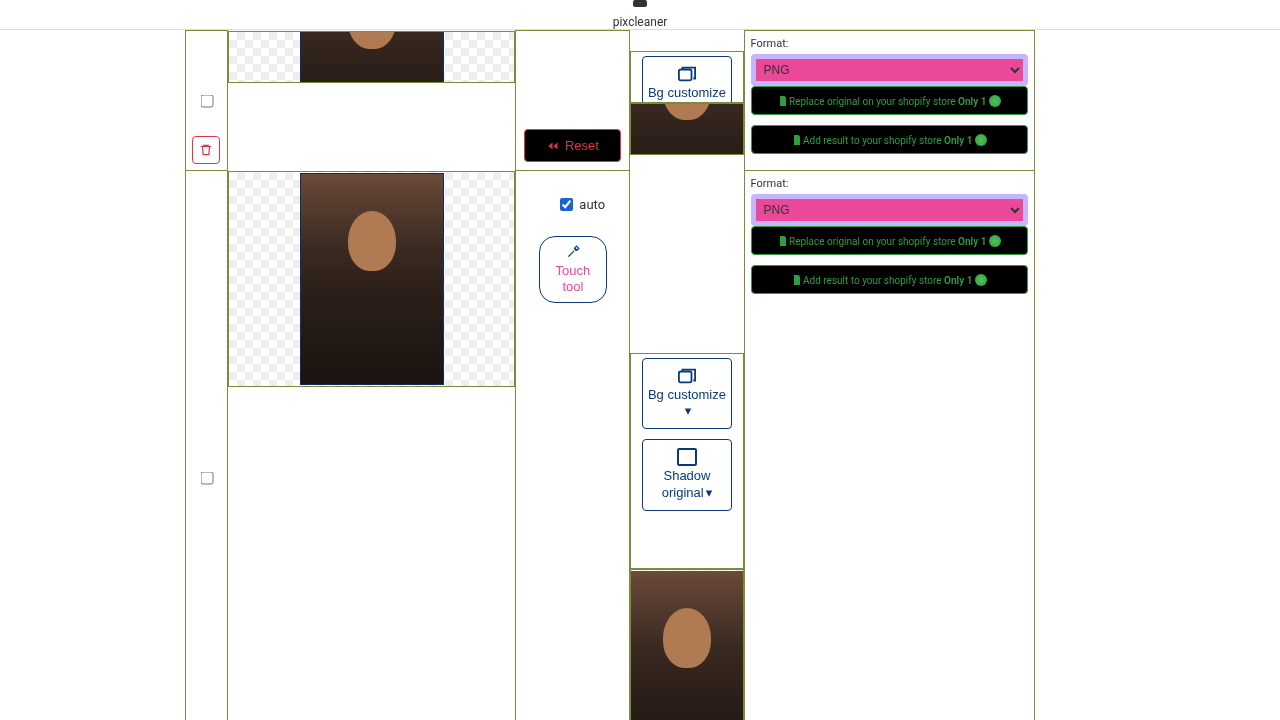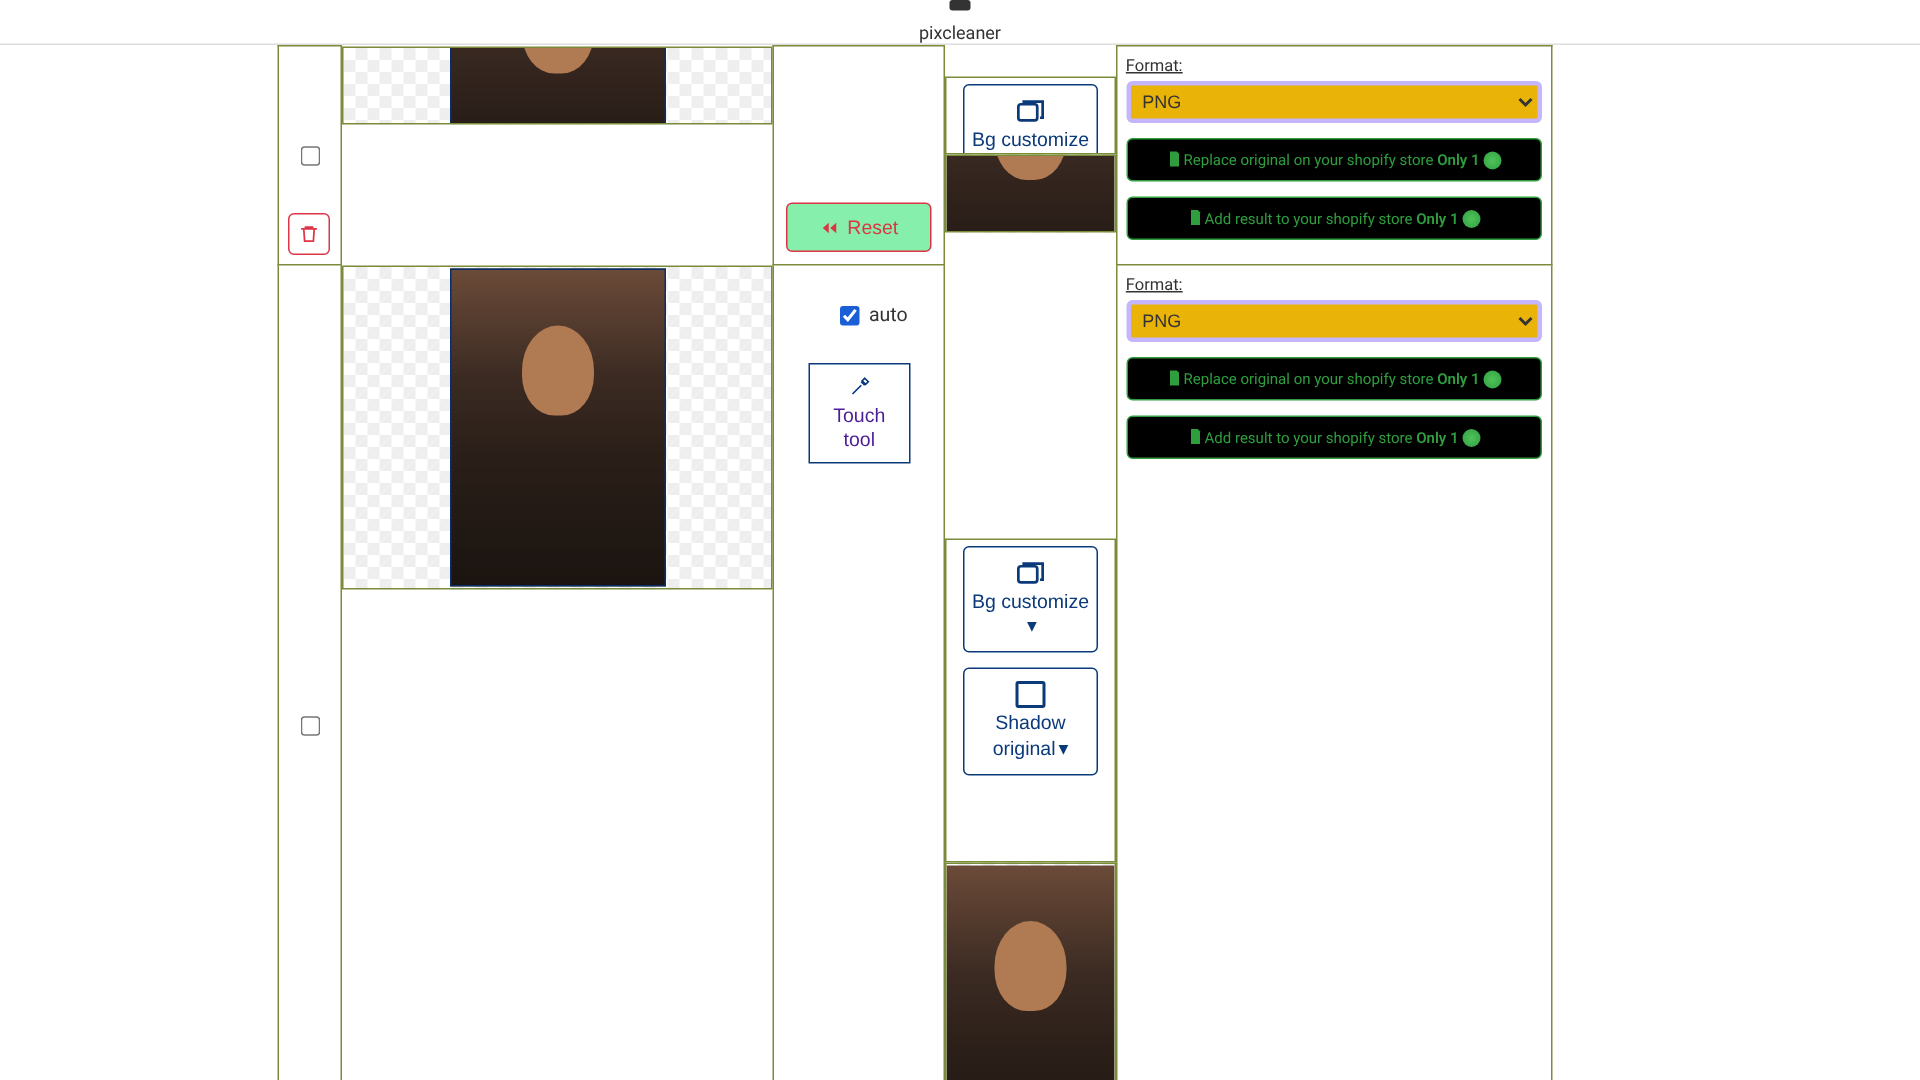--- a/index.html
+++ b/index.html
@@ -20,29 +20,29 @@
 .sel-cell input[type=checkbox] { position: absolute; top: 50%; left: 50%; transform: translate(-50%, -50%); }
 .del-btn { position: absolute; bottom: 6px; left: 6px; width: 28px; height: 28px; border: 1px solid #dc3545; border-radius: 4px; background: #fff; display: flex; align-items: center; justify-content: center; cursor: pointer; }
 .img-cell { background-image: linear-gradient(45deg,#eee 25%,transparent 25%),linear-gradient(-45deg,#eee 25%,transparent 25%),linear-gradient(45deg,transparent 75%,#eee 75%),linear-gradient(-45deg,transparent 75%,#eee 75%); background-size: 16px 16px; background-position: 0 0,0 8px,8px -8px,-8px 0; height: 216px; display: flex; align-items: center; justify-content: center; overflow: hidden; }
 .portrait { height: 212px; width: 144px; background: linear-gradient(180deg,#6b4a38 0%,#3a2a22 35%,#2a1e18 60%,#1a1410 100%); border: 1px solid #0b2e6b; position: relative; }
 .portrait.wide { width: 178px; }
 .face { position: absolute; top: 32%; left: 50%; transform: translate(-50%,-50%); width: 48px; height: 60px; background: #b07a52; border-radius: 50% 50% 45% 45%; }
 .tools-cell { height: 216px; padding: 8px; position: relative; }
 .auto-row { display: flex; align-items: center; gap: 6px; margin-top: 18px; margin-bottom: 24px; padding-left: 36px; }
 .auto-row input { accent-color: #1a5fd6; }
 .auto-row label { font-size: 13px; color: #333; }
-.btn-outline { display: flex; align-items: center; justify-content: center; gap: 4px; border: 1px solid #0b3a7a; color: #4c1d95; background: #fff; border-radius: 0; font-size: 13px; cursor: pointer; padding: 8px 6px; width: 68px; flex-direction: column; margin: 0 auto; line-height: 1.2; text-align: center; }
-.reset-btn { position: absolute; bottom: 8px; left: 8px; right: 8px; display: flex; align-items: center; justify-content: center; gap: 6px; border: 1px solid #dc3545; color: #dc3545; background: #86efac; border-radius: 4px; font-size: 13px; padding: 8px 0; cursor: pointer; }
+.btn-outline { display: flex; align-items: center; justify-content: center; gap: 4px; border: 1px solid #0b3a7a; color: #ec4899; background: #fff; border-radius: 16px; font-size: 13px; cursor: pointer; padding: 8px 6px; width: 68px; flex-direction: column; margin: 0 auto; line-height: 1.2; text-align: center; }
+.reset-btn { position: absolute; bottom: 8px; left: 8px; right: 8px; display: flex; align-items: center; justify-content: center; gap: 6px; border: 1px solid #dc3545; color: #dc3545; background: #000000; border-radius: 4px; font-size: 13px; padding: 8px 0; cursor: pointer; }
 .cust-cell { height: 216px; padding: 4px; display: flex; flex-direction: column; align-items: center; gap: 10px; }
 .cust-btn { width: 90px; border: 1px solid #0b3a7a; color: #0b3a7a; background: #fff; border-radius: 4px; font-size: 13px; padding: 8px 4px; display: flex; flex-direction: column; align-items: center; gap: 2px; cursor: pointer; line-height: 1.3; }
 .cust-btn .icon-box { width: 20px; height: 18px; border: 2px solid #0b3a7a; background: #fff; border-radius: 2px; }
 .cust-btn .chev { display: inline-block; margin-left: 2px; }
 .actions-cell { height: 216px; padding: 6px; font-size: 11px; }
-.format-label { color: #333; margin-bottom: 4px; text-decoration: underline; }
-.format-select { width: 100%; border: 3px solid #c4b5fd; border-radius: 4px; padding: 3px 4px; font-size: 12px; color: #333; background: #eab308; margin-bottom: 10px; }
+.format-label { color: #333; margin-bottom: 4px; }
+.format-select { width: 100%; border: 5px solid #c4b5fd; border-radius: 4px; padding: 3px 4px; font-size: 12px; color: #333; background: #ec4899; }
 .green-btn { border: 1px solid #2e9e3f; color: #2e9e3f; background: #000000; border-radius: 4px; padding: 6px 4px; font-size: 10px; text-align: center; margin-bottom: 10px; cursor: pointer; line-height: 1.3; }
 .green-btn .only { display: inline-flex; align-items: flex-start; gap: 3px; font-weight: 600; margin-top: 2px; }
 .coin { width: 12px; height: 12px; display: inline-block; background: radial-gradient(circle,#4fc35a 0%,#2e9e3f 100%); border-radius: 50%; }
 svg { display: block; }
 .row-partial .sel-cell, .row-partial .img-cell, .row-partial .tools-cell, .row-partial .cust-cell, .row-partial .actions-cell { height: 52px; overflow: hidden; }
 </style>
 </head>
 <body>
 
 <div class="topbar">

